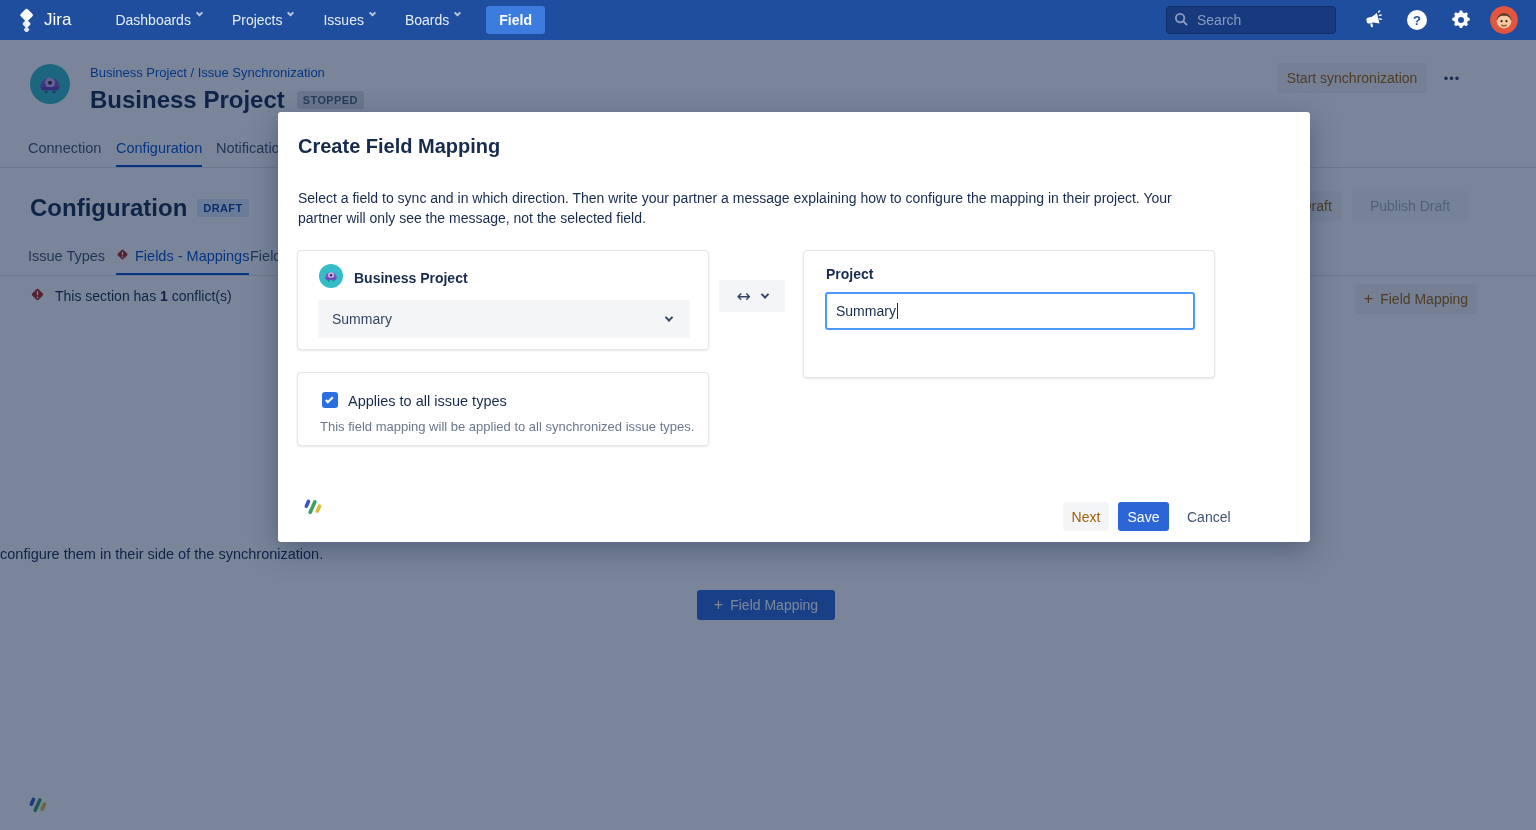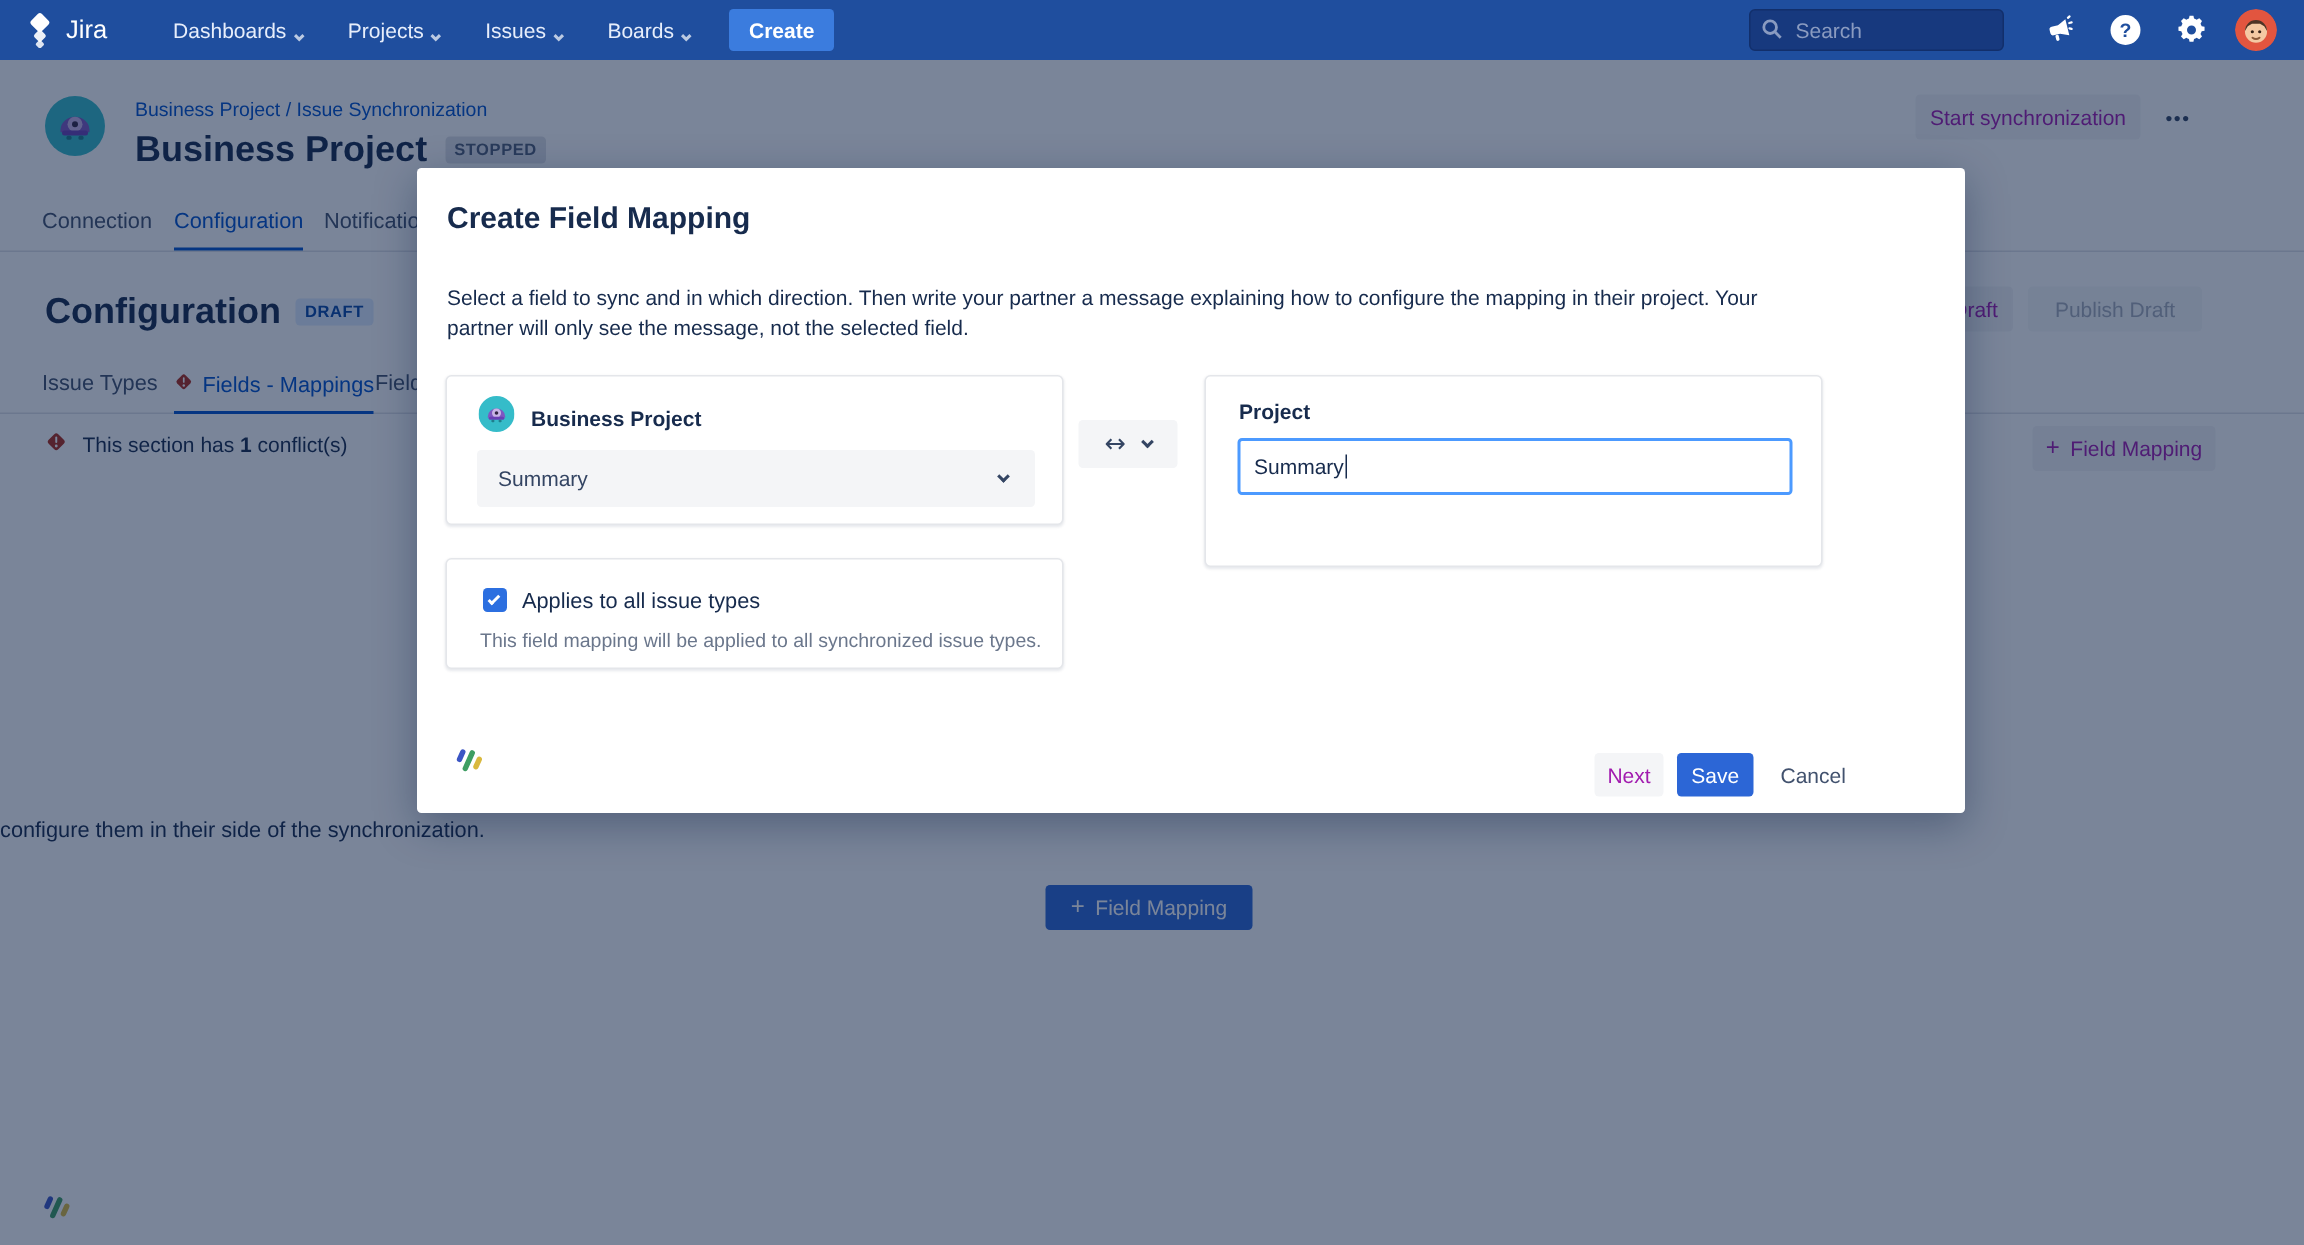--- a/index.html
+++ b/index.html
@@ -4,41 +4,41 @@
 <style>
   * { margin:0; padding:0; box-sizing:border-box; }
   html,body { width:1536px; height:830px; overflow:hidden; }
   body { font-family:"Liberation Sans","DejaVu Sans",sans-serif; background:#FFFFFF; position:relative; }
 
   
   .nav { position:absolute; top:0; left:0; width:1536px; height:40px; background:#1F4E9E; display:flex; align-items:center; z-index:40; }
   .nav-logo { display:flex; align-items:center; gap:4px; margin-left:16px; color:#FFFFFF; }
   .nav-logo-text { font-size:17px; color:#FFFFFF; }
   .nav-menu { display:flex; align-items:center; margin-left:44px; gap:30px; }
-  .nav-item { display:flex; align-items:flex-end; gap:6px; color:#E7EEFB; font-size:14px; cursor:pointer; }
+  .nav-item { display:flex; align-items:flex-start; gap:6px; color:#E7EEFB; font-size:14px; cursor:pointer; }
   .chv { display:inline-block; width:6px; height:6px; border-right:2px solid currentColor; border-bottom:2px solid currentColor; transform:rotate(45deg) translate(-1px,-1px); }
   .nav-item .chv { color:rgba(255,255,255,.7); width:5px; height:5px; }
   .create-btn { margin-left:26px; background:#3B7CDE; color:#fff; font-size:14px; font-weight:700; padding:6px 13px; border-radius:3px; border:none; cursor:pointer; }
   .nav-right { position:absolute; right:0; top:0; height:40px; display:flex; align-items:center; gap:0; }
   .nav-search { position:relative; width:170px; height:28px; margin-right:22px; }
   .nav-search input { width:100%; height:100%; background:#17397E; border:1px solid #122F6B; border-radius:4px; color:#C9D4EA; font-size:14px; padding:0 8px 0 30px; outline:none; font-family:inherit; }
   .nav-search input::placeholder { color:#8A9BC0; }
   .nav-search .sicon { position:absolute; left:8px; top:6px; }
   .nav-icon { width:30px; height:30px; display:flex; align-items:center; justify-content:center; cursor:pointer; margin-right:14px; }
   .nav-avatar { width:28px; height:28px; border-radius:50%; overflow:hidden; margin-right:18px; cursor:pointer; }
 
   
   .page { position:absolute; top:40px; left:0; width:1536px; height:790px; background:#fff; }
   .proj-avatar-lg { position:absolute; left:30px; top:24px; width:40px; height:40px; }
   .breadcrumb { position:absolute; left:90px; top:25px; font-size:13px; color:#0052CC; cursor:pointer; }
   .page-title-row { position:absolute; left:90px; top:46px; display:flex; align-items:center; gap:12px; }
   .page-title { font-size:24px; font-weight:600; color:#172B4D; }
   .badge-stopped { background:#DFE1E6; color:#505F79; font-size:11px; font-weight:700; letter-spacing:.4px; padding:3px 6px; border-radius:3px; }
   .btn { border:none; border-radius:3px; font-size:14px; font-family:inherit; cursor:pointer; display:inline-flex; align-items:center; justify-content:center; gap:7px; }
-  .btn-subtle { background:#F4F5F7; color:#a21caf; }
+  .btn-subtle { background:#F4F5F7; color:#a16207; }
   .btn-disabled { background:#F7F8F9; color:#A5ADBA; cursor:default; }
   .btn-primary { background:#2C66D6; color:#FFFFFF; }
   .start-sync { position:absolute; left:1277px; top:23px; width:150px; height:30px; }
   .more-btn { position:absolute; left:1437px; top:23px; width:30px; height:30px; background:transparent; color:#344563; font-size:13px; letter-spacing:1px; }
   .tabs { position:absolute; left:0; top:100px; width:1536px; height:28px; border-bottom:1px solid #DFE1E6; }
   .tab { position:absolute; top:0; font-size:14.5px; color:#42526E; cursor:pointer; padding-bottom:9px; }
   .tab.active { color:#0052CC; border-bottom:2px solid #0052CC; }
   .config-head { position:absolute; left:30px; top:154px; display:flex; align-items:center; gap:10px; }
   .config-title { font-size:24px; font-weight:600; color:#172B4D; }
   .badge-draft { background:#DEEBFF; color:#0747A6; font-size:11px; font-weight:700; letter-spacing:.4px; padding:3px 6px; border-radius:3px; }
@@ -188,21 +188,21 @@
       </span>
     <span class="nav-item">
         <span>Issues</span>
         <span class="chv"></span>
       </span>
     <span class="nav-item">
         <span>Boards</span>
         <span class="chv"></span>
       </span>
   </div>
-  <button class="create-btn">Create</button>
+  <button class="create-btn">Field</button>
   <div class="nav-right">
     <span class="nav-search">
       <span class="sicon"><svg width="15" height="15" viewBox="0 0 16 16" fill="none" stroke="#8A9BC0" stroke-width="2">
             <circle cx="6.5" cy="6.5" r="4.5"></circle>
             <line x1="10" y1="10" x2="14" y2="14"></line>
           </svg></span>
       <input placeholder="Search" style="">
     </span>
     <span class="nav-icon">
       <svg width="22" height="22" viewBox="0 0 24 24">

